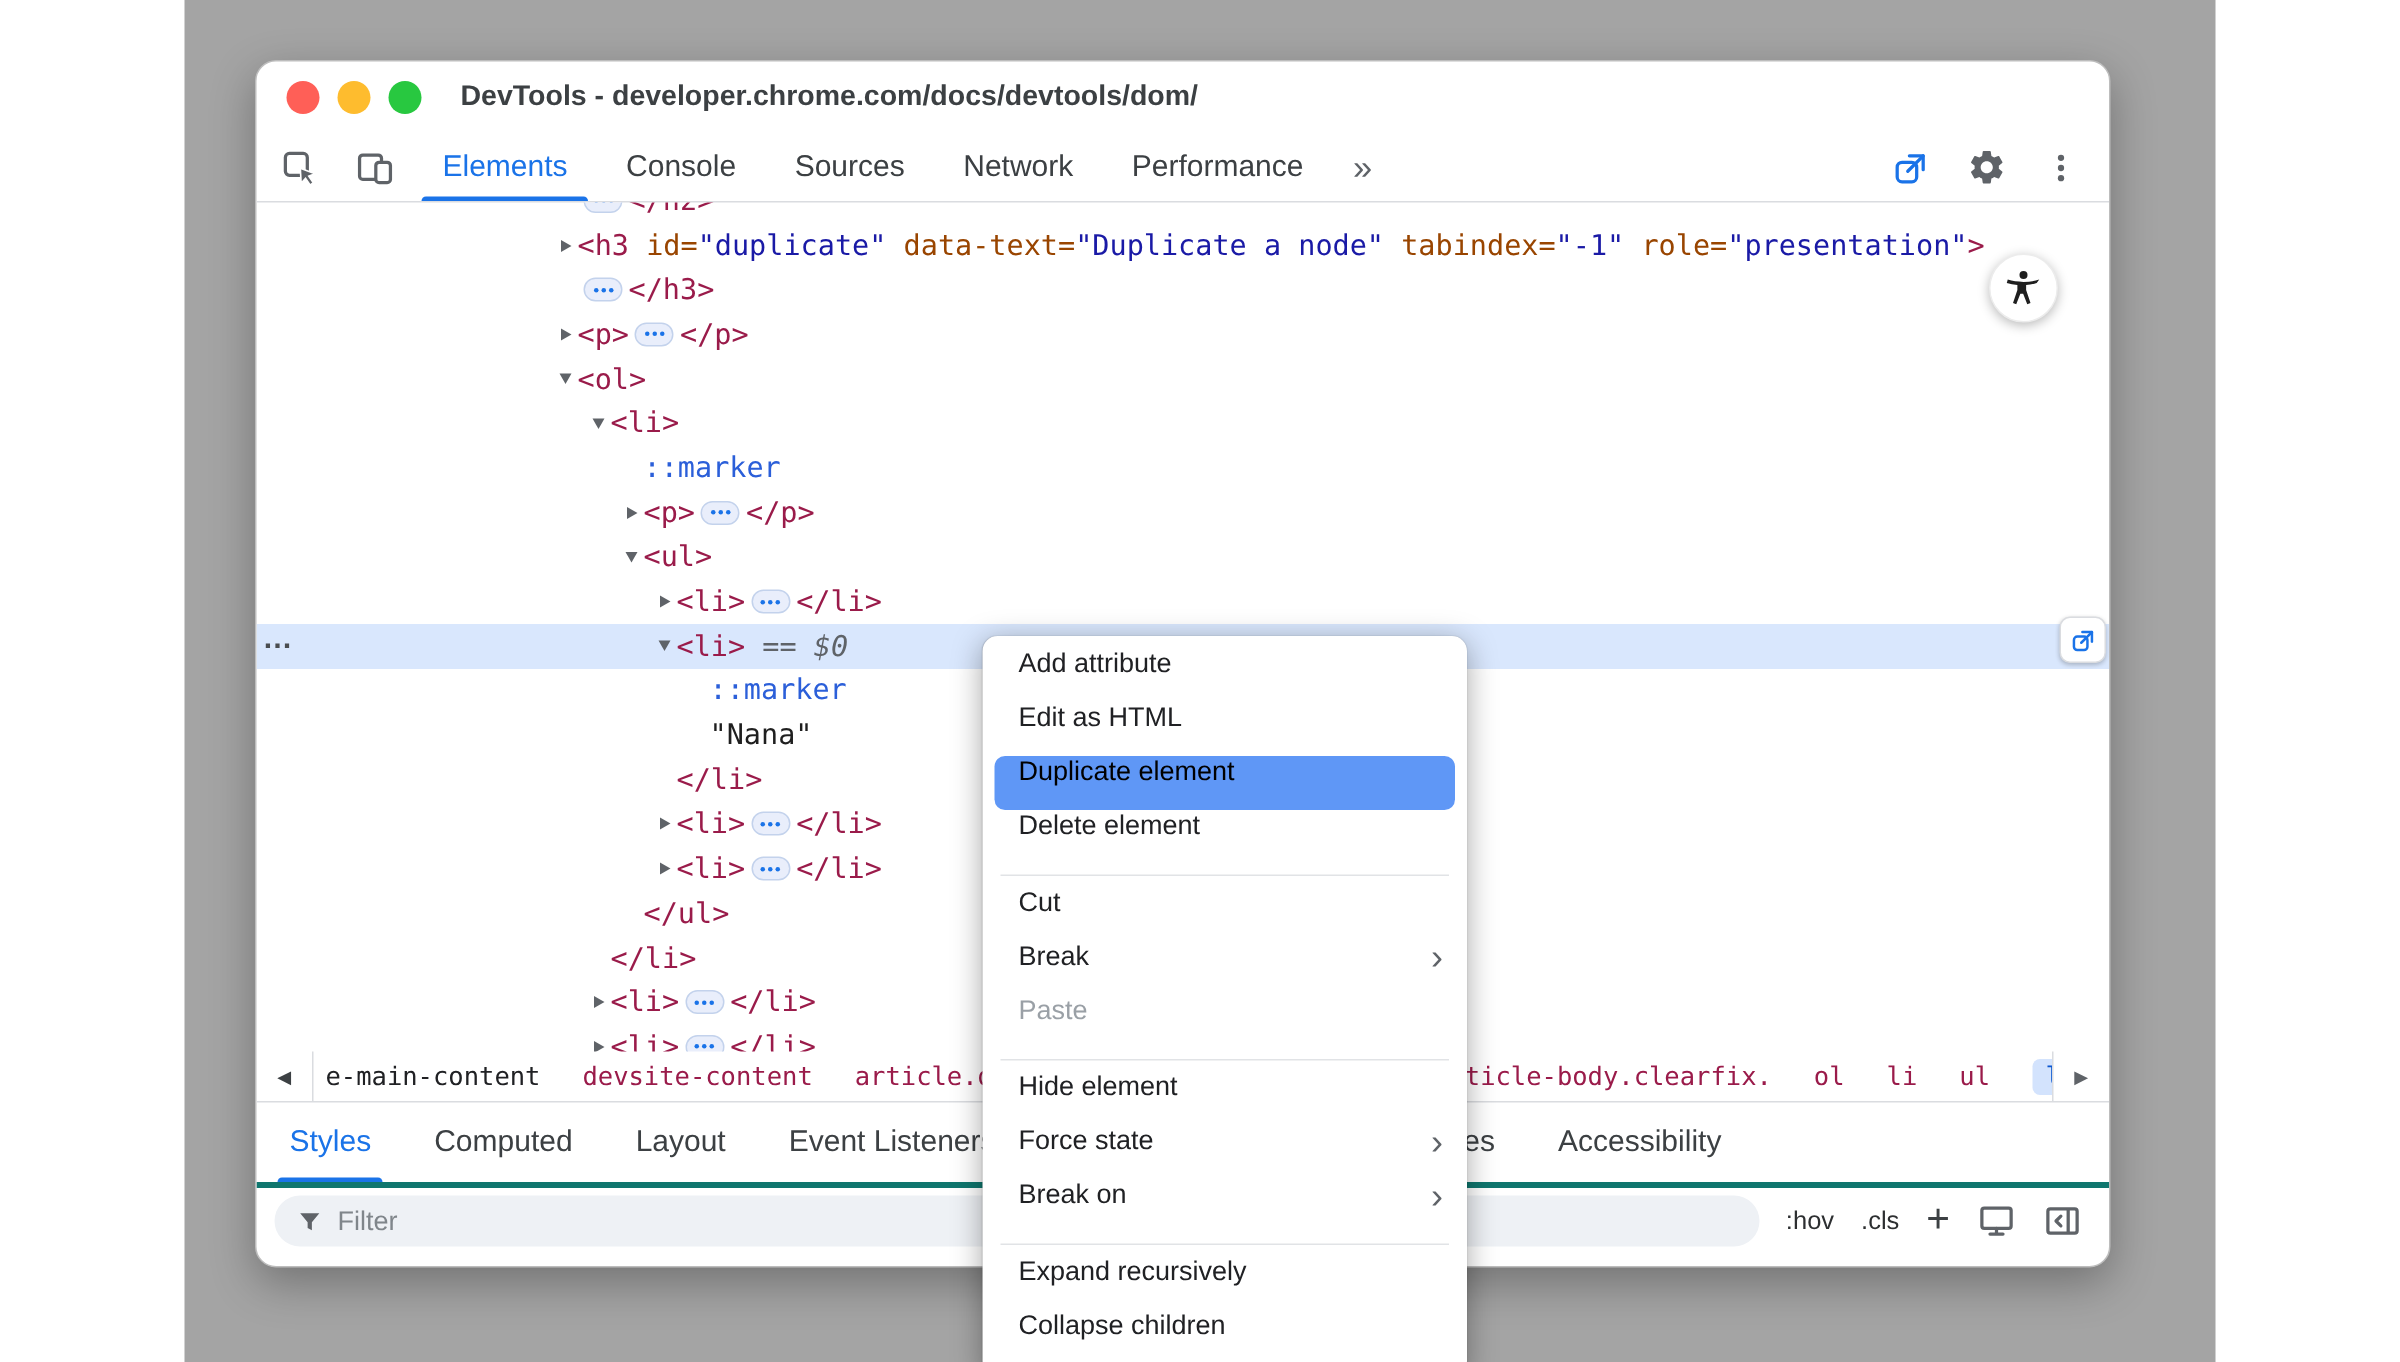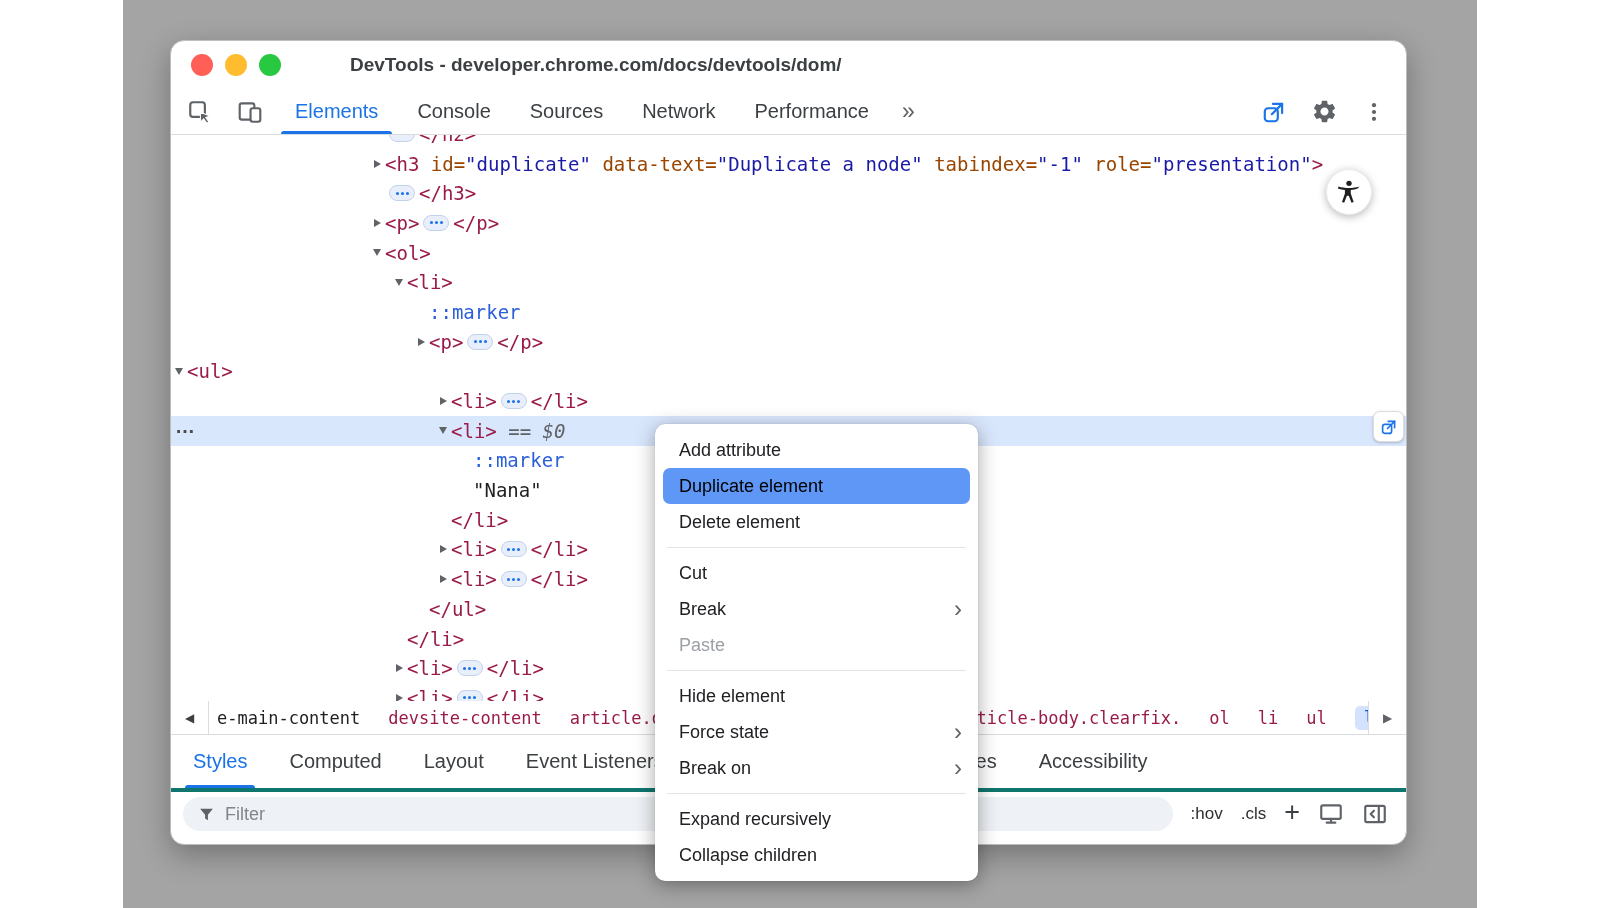--- a/index.html
+++ b/index.html
@@ -7,21 +7,21 @@
               font-family:"Liberation Sans", sans-serif; position:relative; }
 
   .backdrop { position:absolute; left:123px; top:0; width:1354px; height:908px;
               background:var(--backdrop,#a4a4a4); }
 
   .window { position:absolute; left:170px; top:40px; width:1237px; height:805px;
             background:#fff; border-radius:14px; overflow:hidden; z-index:1;
             border:1px solid #bdbdbd; box-shadow:0 10px 30px rgba(0,0,0,.30); }
 
   
-  .titlebar { height:48px; display:flex; align-items:center; padding-left:20px;gap:43px; }
+  .titlebar { height:48px; display:flex; align-items:center; padding-left:20px; }
   .lights { display:flex; gap:12px; }
   .light { width:22px; height:22px; border-radius:50%; }
   .light.red { background:#ff5f57; } .light.yellow { background:#febc2e; } .light.green { background:#28c840; }
   .wtitle { margin-left:26px; font-size:19px; font-weight:700; color:#3c4043; }
 
   
   .toolbar { height:46px; display:flex; align-items:center; border-bottom:1px solid #dadce0;
              padding:0 20px 0 16px; position:relative; }
   .tool-icons-left { display:flex; align-items:center; gap:24px; margin-right:32px; }
   .icon-btn { display:inline-flex; align-items:center; justify-content:center; }
@@ -99,21 +99,21 @@
                   box-shadow:0 1px 3px rgba(0,0,0,.22); }
   .a11y-btn { position:absolute; left:1326px; top:169px; width:46px; height:46px; z-index:10;
               background:#fff; border:1px solid #ececec; border-radius:50%;
               display:flex; align-items:center; justify-content:center;
               box-shadow:0 2px 8px rgba(0,0,0,.28); }
 
   
   .menu { position:absolute; left:655px; top:424px; width:323px; z-index:50;
           background:#fff; border-radius:10px; padding:8px 0; font-size:18px; color:#202124;
           box-shadow:0 4px 20px rgba(0,0,0,.35), 0 0 1px rgba(0,0,0,.25); }
-  .mi { height:36px; display:flex; align-items:center; padding:0 16px 0 24px; }
+  .mi { height:36px; display:flex; padding:0 16px 0 24px; }
   .mi .lbl { flex:1; }
   .mi.highlight { margin:0 8px; padding:0 8px 0 16px; border-radius:7px;
           background:var(--menu-highlight,#5f97f6); color:#000000; }
   .mi.disabled { color:#9aa0a6; }
   .chev { color:#5f6368; font-size:24px; line-height:1; }
   .msep { height:1px; background:#e1e3e6; margin:7px 12px; }
 </style>
 </head>
 <body>
 
@@ -178,21 +178,21 @@
 
   <div class="tree">
       <div class="trow" style="padding-left: 198px;"><span class="arr"></span><span class="pill"></span><span class="tk tk-tag">&lt;/h2&gt;</span></div>
       <div class="trow" style="padding-left: 198px;"><span class="arr arr-right"></span><span class="tk tk-tag">&lt;h3</span><span class="tk tk-attr"> id=</span><span class="tk tk-val">"duplicate"</span><span class="tk tk-attr"> data-text=</span><span class="tk tk-val">"Duplicate a node"</span><span class="tk tk-attr"> tabindex=</span><span class="tk tk-val">"-1"</span><span class="tk tk-attr"> role=</span><span class="tk tk-val">"presentation"</span><span class="tk tk-tag">&gt;</span></div>
       <div class="trow" style="padding-left: 198px;"><span class="arr"></span><span class="pill"></span><span class="tk tk-tag">&lt;/h3&gt;</span></div>
       <div class="trow" style="padding-left: 198px;"><span class="arr arr-right"></span><span class="tk tk-tag">&lt;p&gt;</span><span class="pill"></span><span class="tk tk-tag">&lt;/p&gt;</span></div>
       <div class="trow" style="padding-left: 198px;"><span class="arr arr-down"></span><span class="tk tk-tag">&lt;ol&gt;</span></div>
       <div class="trow" style="padding-left: 220px;"><span class="arr arr-down"></span><span class="tk tk-tag">&lt;li&gt;</span></div>
       <div class="trow" style="padding-left: 242px;"><span class="arr"></span><span class="tk tk-marker">::marker</span></div>
       <div class="trow" style="padding-left: 242px;"><span class="arr arr-right"></span><span class="tk tk-tag">&lt;p&gt;</span><span class="pill"></span><span class="tk tk-tag">&lt;/p&gt;</span></div>
-      <div class="trow" style=""><span class="arr arr-down"></span><span class="tk tk-tag">&lt;ul&gt;</span></div>
+      <div class="trow" style="padding-left: 242px;"><span class="arr arr-down"></span><span class="tk tk-tag">&lt;ul&gt;</span></div>
       <div class="trow" style="padding-left: 264px;"><span class="arr arr-right"></span><span class="tk tk-tag">&lt;li&gt;</span><span class="pill"></span><span class="tk tk-tag">&lt;/li&gt;</span></div>
       <div class="trow selected" style="padding-left: 264px;"><span class="arr arr-down"></span><span class="tk tk-tag">&lt;li&gt;</span><span class="tk tk-flag"> == </span><span class="tk tk-dollar">$0</span></div>
       <div class="trow" style="padding-left: 286px;"><span class="arr"></span><span class="tk tk-marker">::marker</span></div>
       <div class="trow" style="padding-left: 286px;"><span class="arr"></span><span class="tk tk-text">"Nana"</span></div>
       <div class="trow" style="padding-left: 264px;"><span class="arr"></span><span class="tk tk-tag">&lt;/li&gt;</span></div>
       <div class="trow" style="padding-left: 264px;"><span class="arr arr-right"></span><span class="tk tk-tag">&lt;li&gt;</span><span class="pill"></span><span class="tk tk-tag">&lt;/li&gt;</span></div>
       <div class="trow" style="padding-left: 264px;"><span class="arr arr-right"></span><span class="tk tk-tag">&lt;li&gt;</span><span class="pill"></span><span class="tk tk-tag">&lt;/li&gt;</span></div>
       <div class="trow" style="padding-left: 242px;"><span class="arr"></span><span class="tk tk-tag">&lt;/ul&gt;</span></div>
       <div class="trow" style="padding-left: 220px;"><span class="arr"></span><span class="tk tk-tag">&lt;/li&gt;</span></div>
       <div class="trow" style="padding-left: 220px;"><span class="arr arr-right"></span><span class="tk tk-tag">&lt;li&gt;</span><span class="pill"></span><span class="tk tk-tag">&lt;/li&gt;</span></div>
@@ -267,20 +267,23 @@
   <svg width="28" height="28" viewBox="0 0 24 24" fill="#1f1f1f">
     <circle cx="12" cy="4.6" r="2.3"></circle>
     <path d="M21 7.2c-2.7.8-5.6 1.3-9 1.3S5.7 8 3 7.2l-.55 1.9c1.9.6 3.9 1 6.05 1.2v2.9L6 20.6l1.85.7 2.35-6h1.6l2.35 6 1.85-.7-2.5-7.4v-2.9c2.15-.2 4.15-.6 6.05-1.2z"></path>
   </svg>
 </div>
 
 <div class="menu">
     <div class="mi">
       <span class="lbl">Add attribute</span>
     </div>
+    <div class="mi">
+      <span class="lbl">Edit as HTML</span>
+    </div>
     <div class="mi highlight">
       <span class="lbl">Duplicate element</span>
     </div>
     <div class="mi">
       <span class="lbl">Delete element</span>
     </div>
     <div class="msep"></div>
     <div class="mi">
       <span class="lbl">Cut</span>
     </div>

